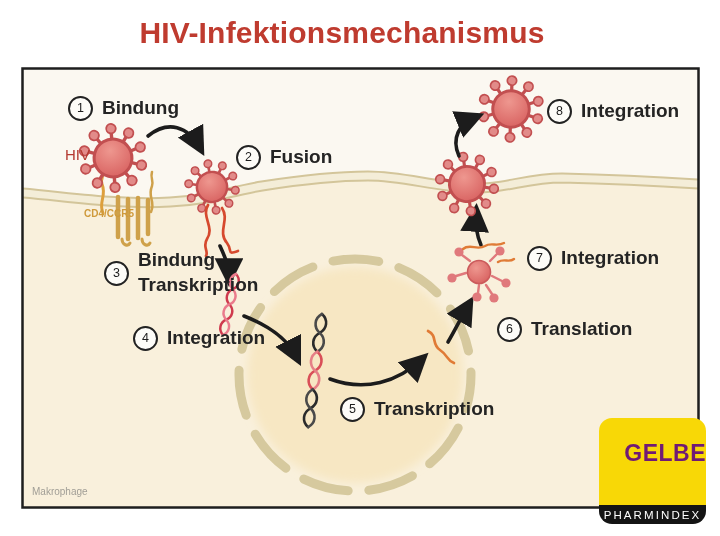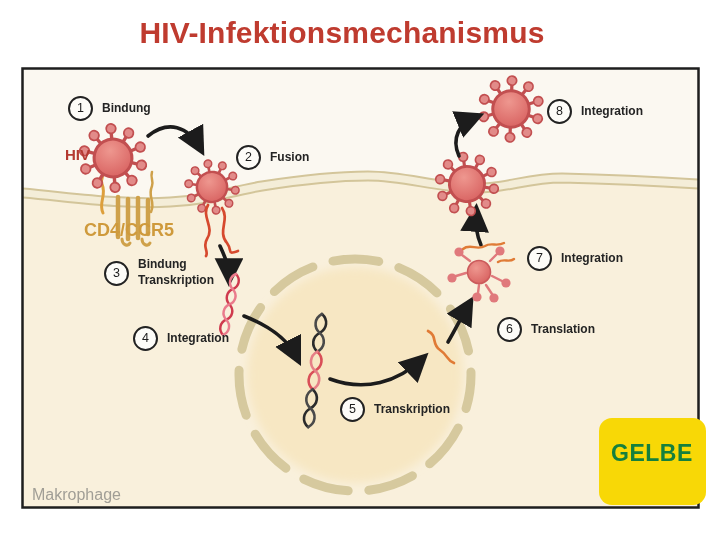--- a/index.html
+++ b/index.html
@@ -10,31 +10,31 @@
   .overlay{position:absolute;left:0;top:0;width:572px;height:536px;z-index:2;}
 
   .title{position:absolute;top:16px;left:0;width:684px;text-align:center;
          font-size:30px;font-weight:600;letter-spacing:.2px;color:#bf3b2f;}
 
   .step{position:absolute;height:22px;display:flex;align-items:center;gap:9px;
         white-space:nowrap;}
   .badge{width:21px;height:21px;border:2px solid #222222;border-radius:50%;
          background:#fdfcf8;color:#1d1d1d;font-size:12.5px;line-height:1;
          display:flex;align-items:center;justify-content:center;flex-shrink:0;}
-  .slabel{font-size:12px;font-weight:bold;color:#242424;}
+  .slabel{font-size:19px;font-weight:bold;color:#242424;}
   .slabel.wrap{white-space:normal;width:100px;line-height:1.3;}
 
-  .hiv-label{position:absolute;left:65px;top:146px;font-size:15px;font-weight:bold;color:#b43a31;}
-  .receptor-label{position:absolute;left:84px;top:220px;font-size:18px;font-weight:bold;color:#cf9a3c;}
-  .cell-label{position:absolute;left:32px;top:486px;font-size:16px;color:#a19e96;}
+  .hiv-label{position:absolute;left:65px;top:146px;font-size:15px;font-weight:normal;color:#b43a31;}
+  .receptor-label{position:absolute;left:84px;top:208px;font-size:10px;font-weight:bold;color:#cf9a3c;}
+  .cell-label{position:absolute;left:32px;top:486px;font-size:10px;color:#a19e96;}
 
   .logo{position:absolute;left:599px;top:418px;width:107px;z-index:3;
         border-radius:13px;overflow:hidden;box-shadow:0 0 0 0 transparent;}
   .logo-yellow{background:#f8d806;height:87px;padding:22px 0 0 12px;box-sizing:border-box;}
-  .logo-line{font-size:23px;line-height:26px;font-weight:bold;color:#15803d;letter-spacing:.5px;}
+  .logo-line{font-size:23px;line-height:26px;font-weight:bold;color:#701a75;letter-spacing:.5px;text-align:right;}
   .logo-dot{margin-left:2px;}
   .logo-bar{background:#141414;height:19px;display:flex;align-items:center;justify-content:center;
             color:#ffffff;font-size:11.5px;letter-spacing:2.1px;font-weight:500;}
 </style>
 </head>
 <body>
 
 <div class="stage">
 
 <svg class="art" width="720" height="536" viewBox="0 0 720 536">
@@ -226,15 +226,16 @@
 
   <div class="hiv-label">HIV</div>
   <div class="receptor-label">CD4/CCR5</div>
   <div class="cell-label">Makrophage</div>
 </div>
 
 <div class="logo">
   <div class="logo-yellow">
     <div class="logo-line">GELBE</div>
   </div>
+  <div class="logo-bar">PHARMINDEX</div>
 </div>
 
 </div>
 
 </body></html>

